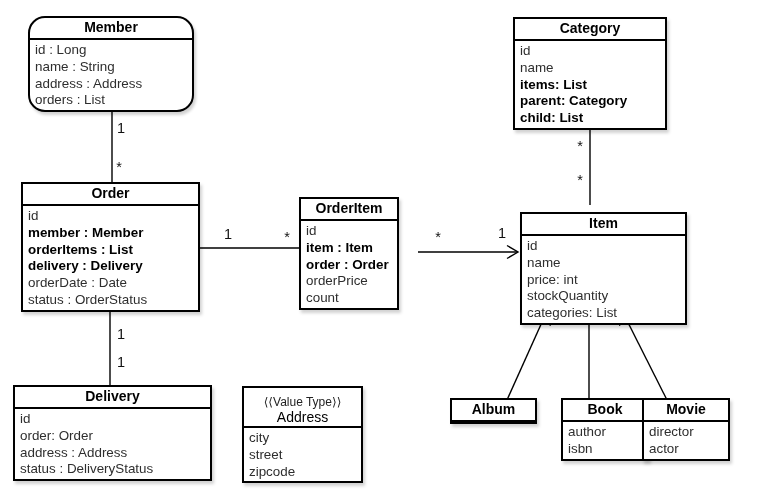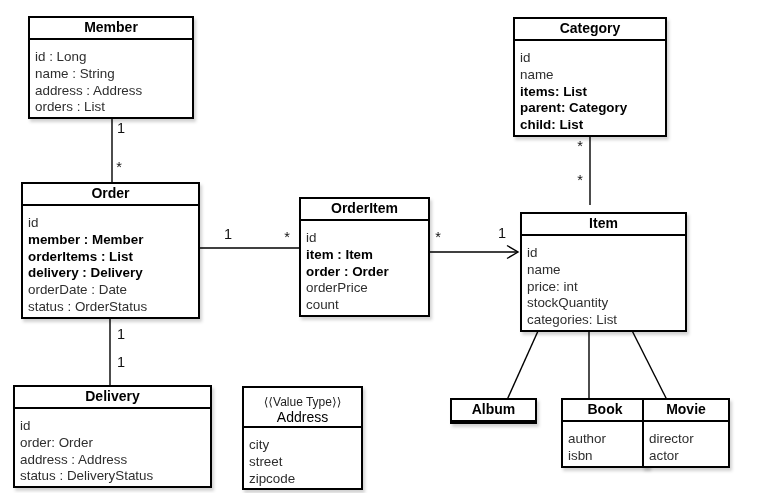--- a/index.html
+++ b/index.html
@@ -11,21 +11,21 @@
   .connectors polyline { fill:none; }
 
   .uml-class { position:absolute; background:#ffffff; border:2px solid #000;
                box-shadow:2px 3px 3px rgba(0,0,0,0.18); }
   .uml-class .title { border-bottom:2px solid #000; text-align:center; font-weight:bold;
                       font-size:14px; line-height:17px; padding:1px 2px 2px; color:#000;
                       white-space:nowrap; }
   .uml-class .hdr { border-bottom:2px solid #000; padding:7px 2px 1px; }
   .uml-class .stereo { text-align:center; font-size:12px; line-height:14px; color:#222; white-space:nowrap; }
   .uml-class .hdr .title2 { text-align:center; font-weight:normal; font-size:14px; line-height:16px; color:#000; }
-  .attrs { padding:9px 0 1px; }
+  .attrs { padding:2px 0 1px; }
   .attr { font-size:13.4px; line-height:16.8px; padding:0 5px; color:#2e2e2e; white-space:nowrap; }
   .attr.bold { font-weight:bold; color:#000; }
 
   .mult { position:absolute; font-size:14.5px; color:#111; transform:translate(-50%,-50%); line-height:14px; }
 </style>
 </head>
 <body>
 
 <div class="canvas">
 
@@ -37,21 +37,21 @@
     <polyline points="507,245.5 518,252 507,258.5"></polyline>
     <line x1="110" y1="310" x2="110" y2="390"></line>
     <line x1="507" y1="400" x2="542.4" y2="321.3"></line>
     <polygon points="550,305 550.1,324.9 534.7,317.7"></polygon>
     <line x1="589" y1="400" x2="589" y2="323"></line>
     <polygon points="589,305 597.5,323 580.5,323"></polygon>
     <line x1="667" y1="400" x2="627.2" y2="321"></line>
     <polygon points="619,305 634.7,317.1 619.7,324.9"></polygon>
   </svg>
 
-  <div class="uml-class" style="left:28px; top:16px; width:166px;">
+  <div class="uml-class" style="left:28px; top:16px; width:166px;border-radius:17px;">
     <div class="title">Member</div>
     <div class="attrs">
       <div class="attr">id : Long</div>
       <div class="attr">name : String</div>
       <div class="attr">address : Address</div>
       <div class="attr">orders : List</div>
     </div>
   </div>
 
   <div class="uml-class" style="left:513px; top:17px; width:154px;">
@@ -70,21 +70,21 @@
     <div class="attrs">
       <div class="attr">id</div>
       <div class="attr bold">member : Member</div>
       <div class="attr bold">orderItems : List</div>
       <div class="attr bold">delivery : Delivery</div>
       <div class="attr">orderDate : Date</div>
       <div class="attr">status : OrderStatus</div>
     </div>
   </div>
 
-  <div class="uml-class" style="left:299px; top:197px; width:131px;">
+  <div class="uml-class" style="left:299px; top:197px; width:100px;">
     <div class="title">OrderItem</div>
     <div class="attrs">
       <div class="attr">id</div>
       <div class="attr bold">item : Item</div>
       <div class="attr bold">order : Order</div>
       <div class="attr">orderPrice</div>
       <div class="attr">count</div>
     </div>
   </div>
 

